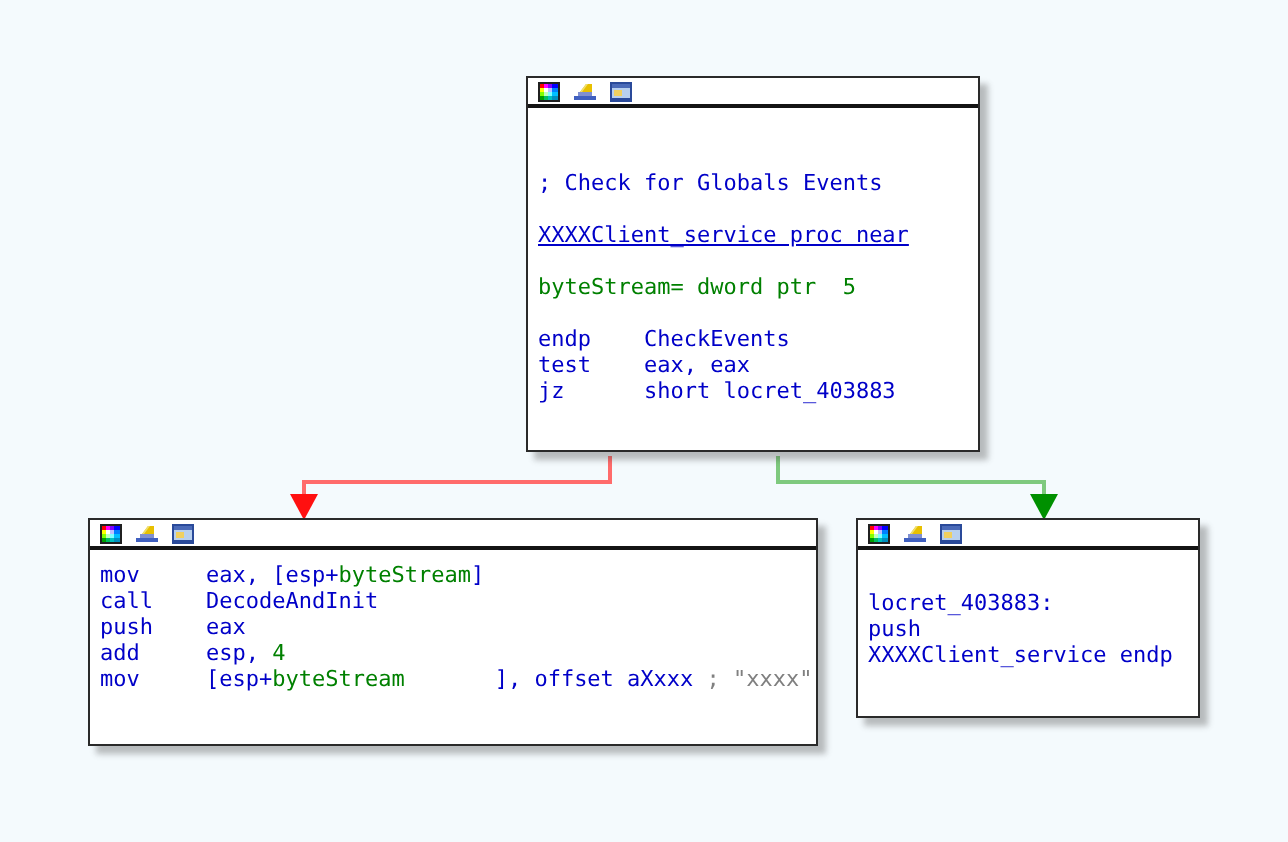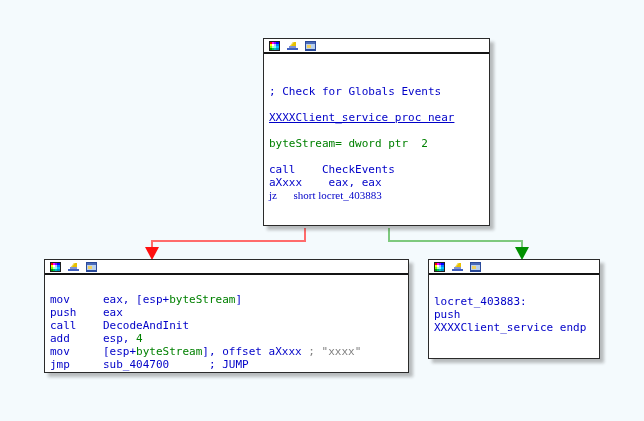--- a/index.html
+++ b/index.html
@@ -57,21 +57,21 @@
     height: 13px;
   }
   .code-line.blank { color: transparent; }
 
   
   #node-top    { left: 263px; top: 38px;  width: 227px; height: 188px; }
   #node-left   { left: 44px;  top: 259px; width: 365px; height: 114px; }
   #node-right  { left: 428px; top: 259px; width: 172px; height: 100px; }
 
   #node-top .node-body   { padding-top: 18px; }
-  #node-left .node-body  { padding-top: 18px; }
+  #node-left .node-body  { padding-top: 6px; }
   #node-right .node-body { padding-top: 20px; }
 
   
   svg#edges {
     position: absolute;
     left: 0; top: 0;
     width: 644px;
     height: 421px;
     z-index: 1;
     pointer-events: none;
@@ -128,25 +128,25 @@
         <rect x="1" y="1" width="9" height="2" fill="#4a6ab8"></rect>
         <rect x="2" y="4" width="4" height="3" fill="#f0d060"></rect>
       </svg>
     </div>
     <div class="node-body">
         <div class="code-line blank"> </div>
         <div class="code-line"><span style="color: rgb(0, 0, 200);">; Check for Globals Events</span></div>
         <div class="code-line blank"> </div>
         <div class="code-line"><span style="color: rgb(0, 0, 200); text-decoration: underline;">XXXXClient_service proc near</span></div>
         <div class="code-line blank"> </div>
-        <div class="code-line"><span style="color: rgb(0, 128, 0);">byteStream= dword ptr  2</span></div>
-        <div class="code-line blank"> </div>
-        <div class="code-line"><span style="color: rgb(0, 0, 200);">call    CheckEvents</span></div>
-        <div class="code-line"><span style="color: rgb(0, 0, 200);">aXxxx    eax, eax</span></div>
-        <div class="code-line"><span style="color: rgb(0, 0, 200); font-family: Liberation Serif, serif;">jz      short locret_403883</span></div>
+        <div class="code-line"><span style="color: rgb(0, 128, 0);">byteStream= dword ptr  5</span></div>
+        <div class="code-line blank"> </div>
+        <div class="code-line"><span style="color: rgb(0, 0, 200);">endp    CheckEvents</span></div>
+        <div class="code-line"><span style="color: rgb(0, 0, 200);">test    eax, eax</span></div>
+        <div class="code-line"><span style="color: rgb(0, 0, 200);">jz      short locret_403883</span></div>
       </div>
   </div>
 
   <div class="node" id="node-left">
     <div class="node-titlebar">
       <svg class="tb-icon" viewBox="0 0 11 10">
         <rect x="0" y="0" width="11" height="10" fill="#202020"></rect>
         <rect x="1" y="1" width="2" height="2" fill="#ff0000"></rect>
           <rect x="3" y="1" width="2" height="2" fill="#ff00ff"></rect>
           <rect x="5" y="1" width="2" height="2" fill="#8000ff"></rect>
@@ -172,25 +172,24 @@
       </svg>
       <svg class="tb-icon" viewBox="0 0 11 10">
         <rect x="0" y="0" width="11" height="10" fill="#2a4a9a"></rect>
         <rect x="1" y="1" width="9" height="7" fill="#b8d0ee"></rect>
         <rect x="1" y="1" width="9" height="2" fill="#4a6ab8"></rect>
         <rect x="2" y="4" width="4" height="3" fill="#f0d060"></rect>
       </svg>
     </div>
     <div class="node-body">
         <div class="code-line"><span style="color: rgb(0, 0, 200);">mov     eax, [esp+</span><span style="color: rgb(0, 128, 0);">byteStream</span><span style="color: rgb(0, 0, 200);">]</span></div>
+        <div class="code-line"><span style="color: rgb(0, 0, 200);">call    DecodeAndInit</span></div>
         <div class="code-line"><span style="color: rgb(0, 0, 200);">push    eax</span></div>
-        <div class="code-line"><span style="color: rgb(0, 0, 200);">call    DecodeAndInit</span></div>
         <div class="code-line"><span style="color: rgb(0, 0, 200);">add     esp, </span><span style="color: rgb(0, 128, 0);">4</span></div>
-        <div class="code-line"><span style="color: rgb(0, 0, 200);">mov     [esp+</span><span style="color: rgb(0, 128, 0);">byteStream</span><span style="color: rgb(0, 0, 200);">], offset aXxxx </span><span style="color: rgb(128, 128, 128);">; "xxxx"</span></div>
-        <div class="code-line"><span style="color: rgb(0, 0, 200);">jmp     sub_404700      </span><span style="color: rgb(0, 0, 200);">; JUMP</span></div>
+        <div class="code-line"><span style="color: rgb(0, 0, 200);">mov     [esp+</span><span style="color: rgb(0, 128, 0);">byteStream</span><span style="color: rgb(0, 0, 200); margin-left: 45px;">], offset aXxxx </span><span style="color: rgb(128, 128, 128);">; "xxxx"</span></div>
       </div>
   </div>
 
   <div class="node" id="node-right">
     <div class="node-titlebar">
       <svg class="tb-icon" viewBox="0 0 11 10">
         <rect x="0" y="0" width="11" height="10" fill="#202020"></rect>
         <rect x="1" y="1" width="2" height="2" fill="#ff0000"></rect>
           <rect x="3" y="1" width="2" height="2" fill="#ff00ff"></rect>
           <rect x="5" y="1" width="2" height="2" fill="#8000ff"></rect>

